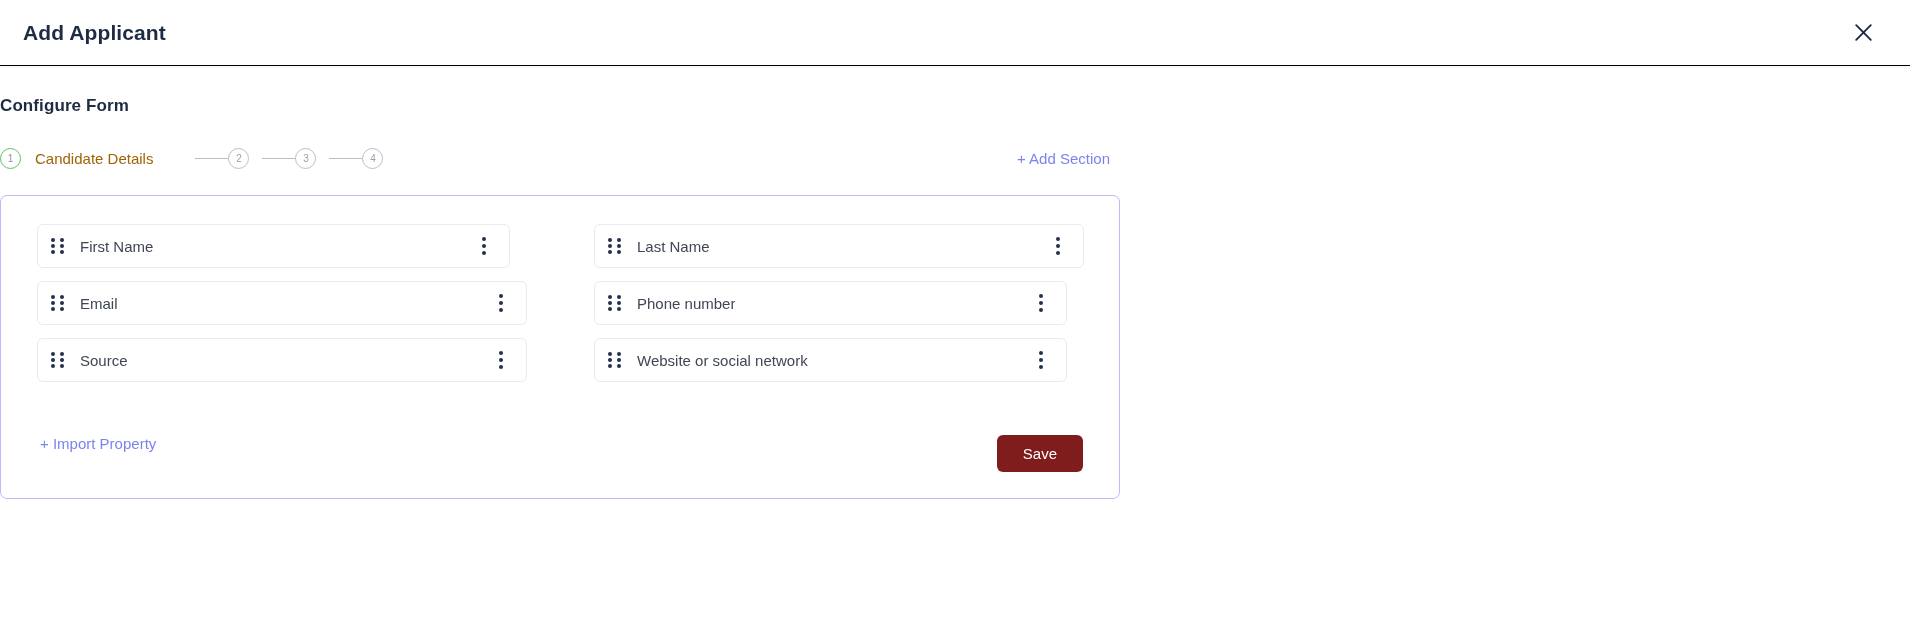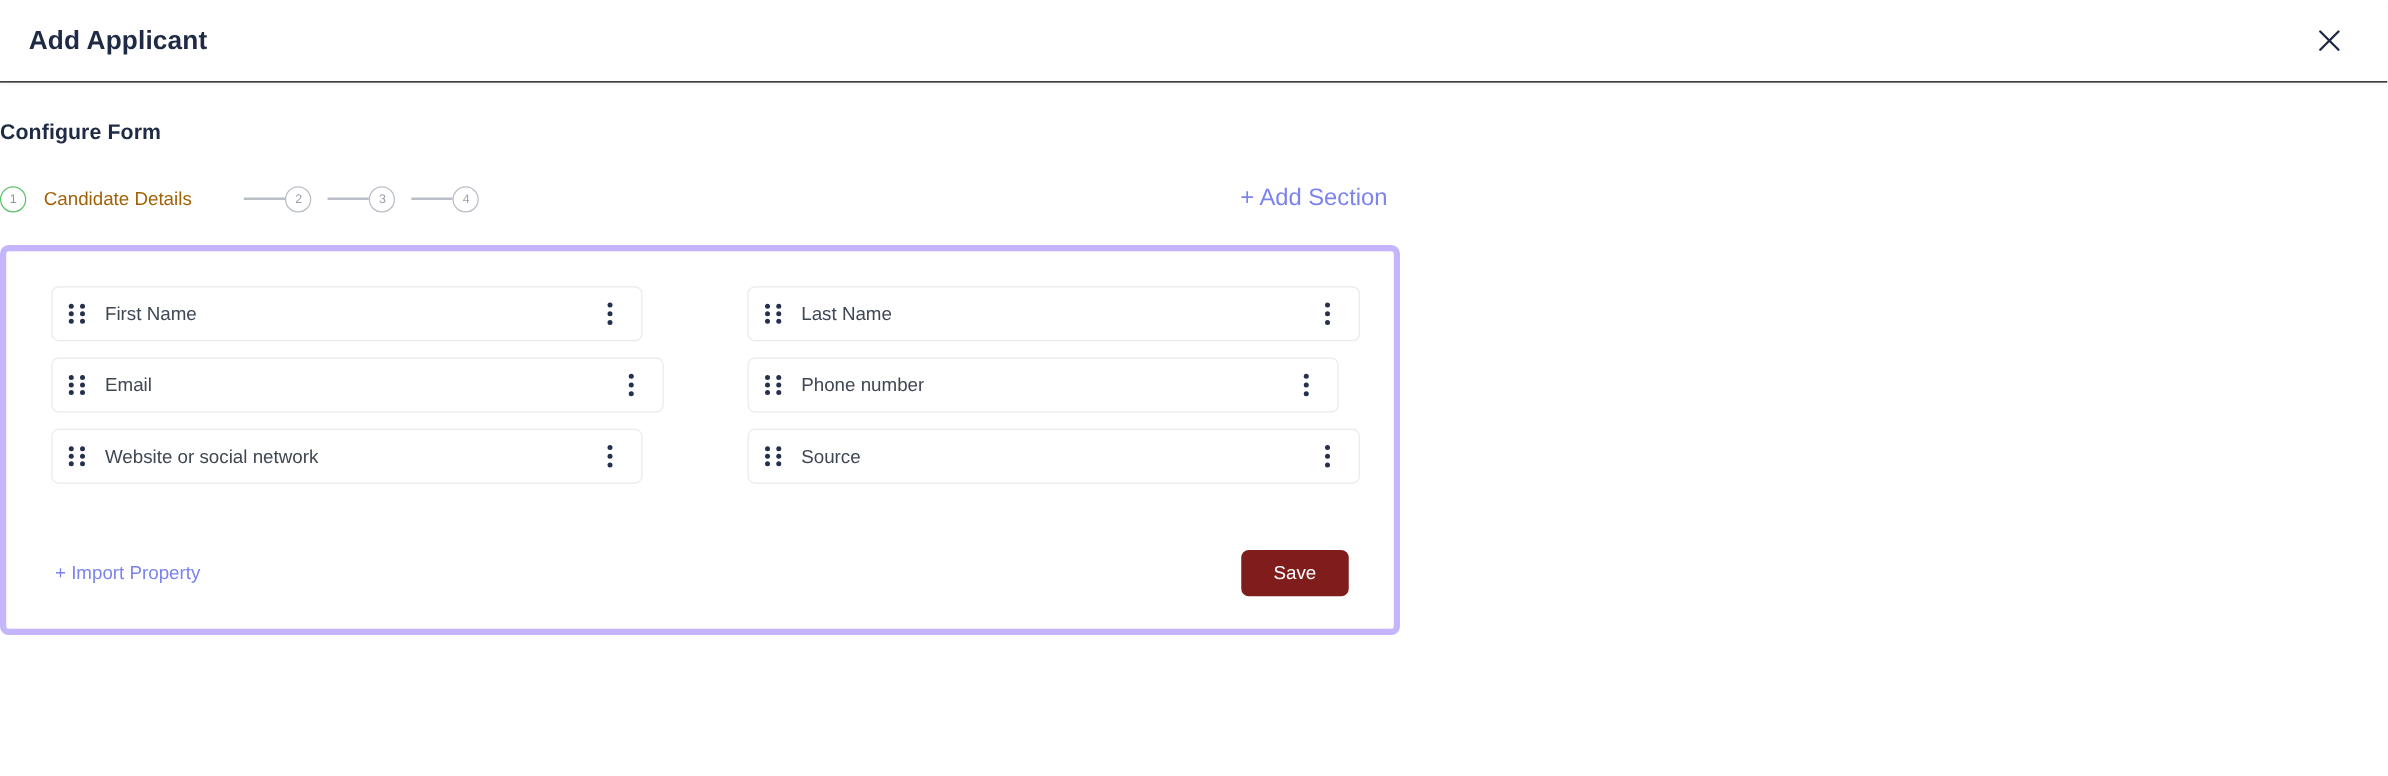--- a/index.html
+++ b/index.html
@@ -104,32 +104,32 @@
     width: 33px;
     height: 1.6px;
     background: #b9bec7;
     flex: 0 0 auto;
   }
   .step-gap { width: 42px; flex: 0 0 auto; }
   .step-gap-sm { width: 13px; flex: 0 0 auto; }
 
   .add-section-link {
     margin-left: auto;
-    font-size: 19px;
+    font-size: 15px;
     color: #7c84ec;
     cursor: pointer;
     white-space: nowrap;
     user-select: none;
   }
 
   
   .form-card {
     margin-top: 26px;
     width: 1120px;
-    border: 5px solid #c4b5fd;
+    border: 1px solid #c4b5fd;
     border-radius: 7px;
     background: #ffffff;
     padding: 28px 36px 26px 36px;
   }
 
   .fields-grid {
     display: grid;
     grid-template-columns: 473px 473px;
     column-gap: 84px;
     row-gap: 13px;
@@ -190,21 +190,20 @@
     width: 4px;
     height: 4px;
     border-radius: 50%;
     background: #25304d;
     display: block;
   }
 
   
   .card-footer {
     display: flex;
-    align-items: center;
     margin-top: 40px;
   }
   .import-link {
     font-size: 15px;
     color: #7c84ec;
     cursor: pointer;
     user-select: none;
     padding-left: 3px;
   }
   .save-button {
@@ -338,47 +337,47 @@
             <i></i>
         </span>
         <span class="field-label">Phone number</span>
         <span class="kebab-menu">
           <i></i>
             <i></i>
             <i></i>
         </span>
       </div>
 
+      <div class="field-row wide">
+        <span class="drag-handle">
+          <i></i>
+            <i></i>
+            <i></i>
+            <i></i>
+            <i></i>
+            <i></i>
+        </span>
+        <span class="field-label">Source</span>
+        <span class="kebab-menu">
+          <i></i>
+            <i></i>
+            <i></i>
+        </span>
+      </div>
+
       <div class="field-row">
         <span class="drag-handle">
           <i></i>
             <i></i>
             <i></i>
             <i></i>
             <i></i>
             <i></i>
         </span>
         <span class="field-label">Website or social network</span>
-        <span class="kebab-menu">
-          <i></i>
-            <i></i>
-            <i></i>
-        </span>
-      </div>
-
-      <div class="field-row wide">
-        <span class="drag-handle">
-          <i></i>
-            <i></i>
-            <i></i>
-            <i></i>
-            <i></i>
-            <i></i>
-        </span>
-        <span class="field-label">Source</span>
         <span class="kebab-menu">
           <i></i>
             <i></i>
             <i></i>
         </span>
       </div>
 
 
       <div class="empty-slot"></div>
 

